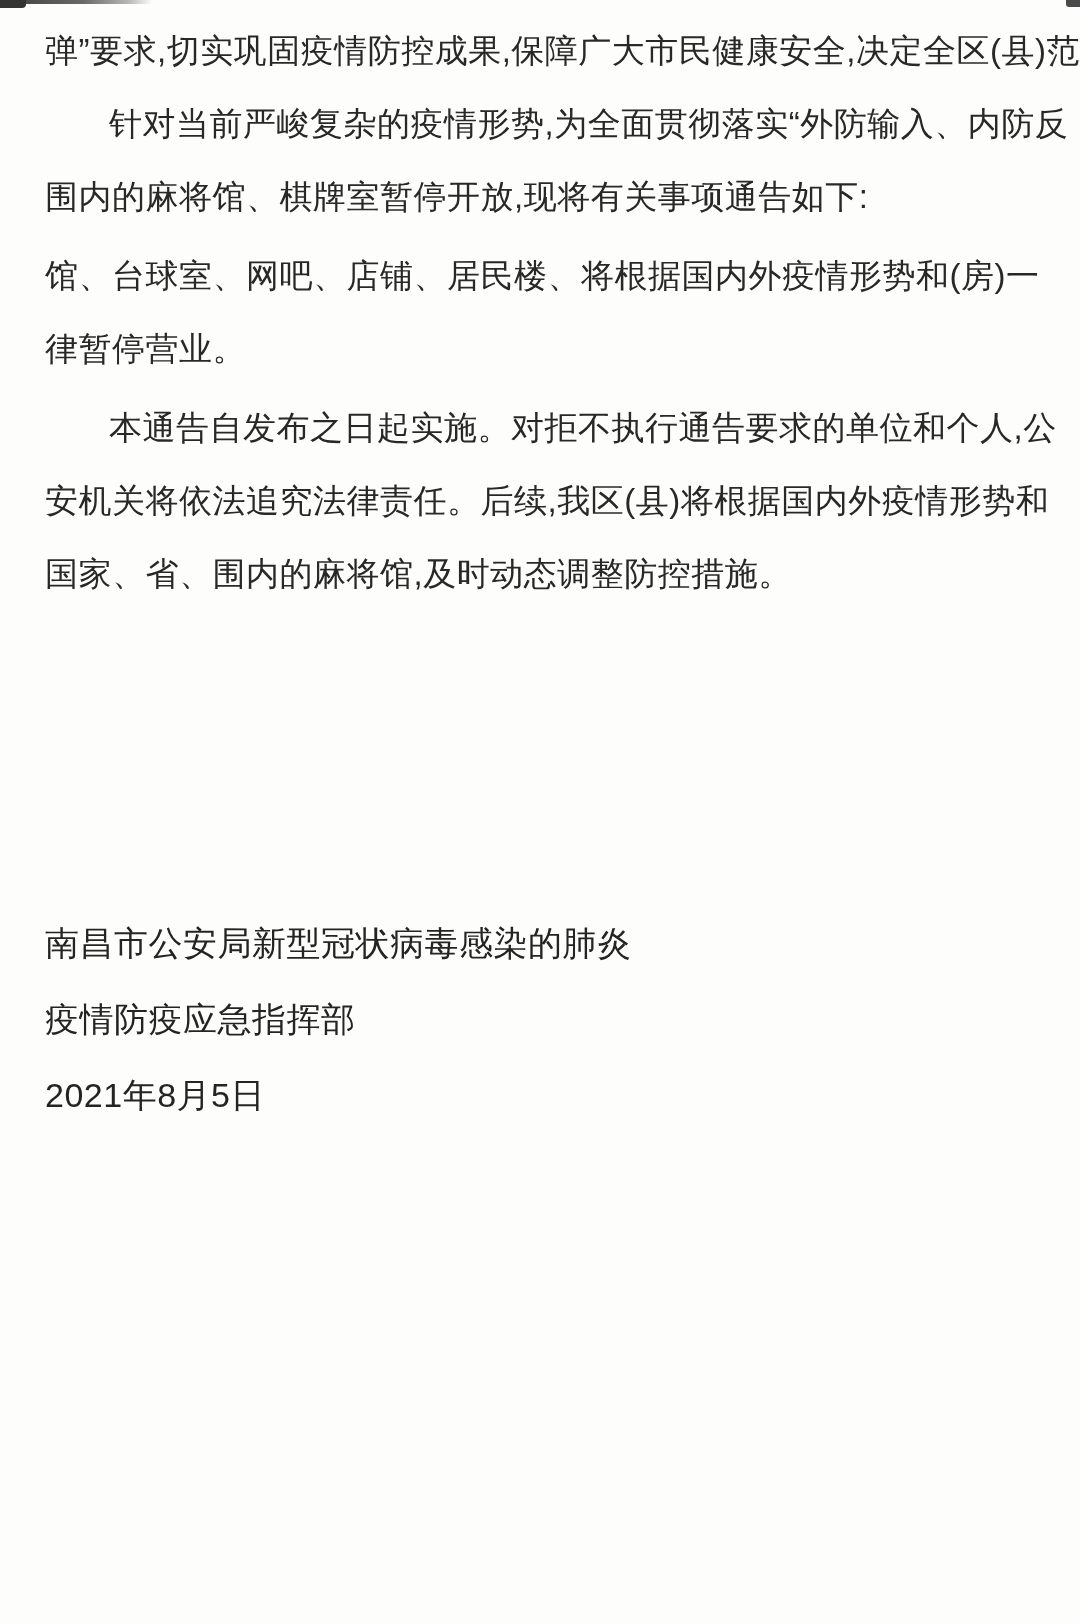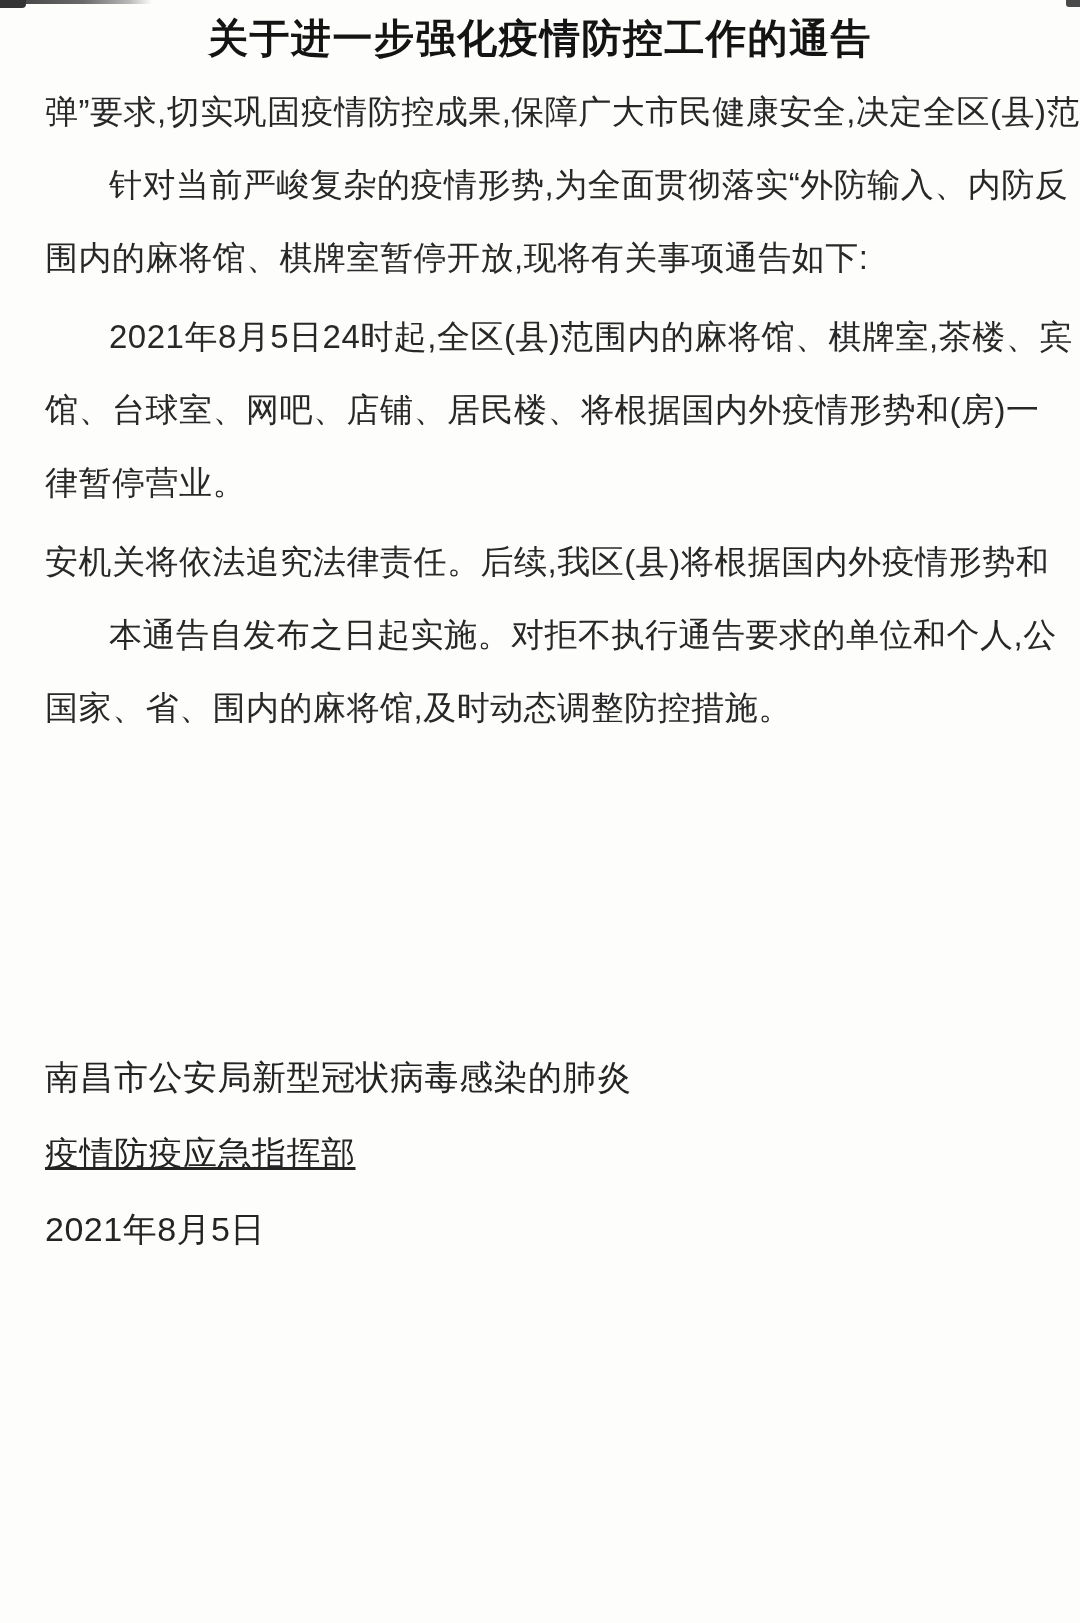--- a/index.html
+++ b/index.html
@@ -75,51 +75,49 @@
     letter-spacing: 0.5px;
     color: #242424;
   }
   .sig-line {
     height: 76px;
     line-height: 76px;
     text-align: left;
     white-space: nowrap;
   }
   .sig-issuer-1 { padding-right: 70px; }
-  .sig-issuer-2 { padding-right: 46px; text-decoration: underline; }
+  .sig-issuer-2 { padding-right: 46px; }
   .sig-date    { padding-right: 109px; }
 </style>
 </head>
 <body>
 
 <div class="page">
 
   <div class="artifact-top-left"></div>
   <div class="artifact-top-left-blob"></div>
   <div class="artifact-top-right"></div>
 
-  <div class="title">关于进一步强化疫情防控工作的通告</div>
 
   <div class="content">
 
     <div class="para">
       <div class="line">弹”要求,切实巩固疫情防控成果,保障广大市民健康安全,决定全区(县)范</div>
       <div class="line indent">针对当前严峻复杂的疫情形势,为全面贯彻落实“外防输入、内防反</div>
       <div class="line">围内的麻将馆、棋牌室暂停开放,现将有关事项通告如下:</div>
     </div>
 
     <div class="para">
-      <div class="line indent">2021年8月5日24时起,全区(县)范围内的麻将馆、棋牌室,茶楼、宾</div>
       <div class="line">馆、台球室、网吧、店铺、居民楼、将根据国内外疫情形势和(房)一</div>
       <div class="line">律暂停营业。</div>
     </div>
 
     <div class="para">
+      <div class="line indent">本通告自发布之日起实施。对拒不执行通告要求的单位和个人,公</div>
       <div class="line">安机关将依法追究法律责任。后续,我区(县)将根据国内外疫情形势和</div>
-      <div class="line indent">本通告自发布之日起实施。对拒不执行通告要求的单位和个人,公</div>
       <div class="line">国家、省、围内的麻将馆,及时动态调整防控措施。</div>
     </div>
 
     <div class="signature">
       <div class="sig-line sig-issuer-1">南昌市公安局新型冠状病毒感染的肺炎</div>
       <div class="sig-line sig-issuer-2">疫情防疫应急指挥部</div>
       <div class="sig-line sig-date">2021年8月5日</div>
     </div>
 
   </div>

